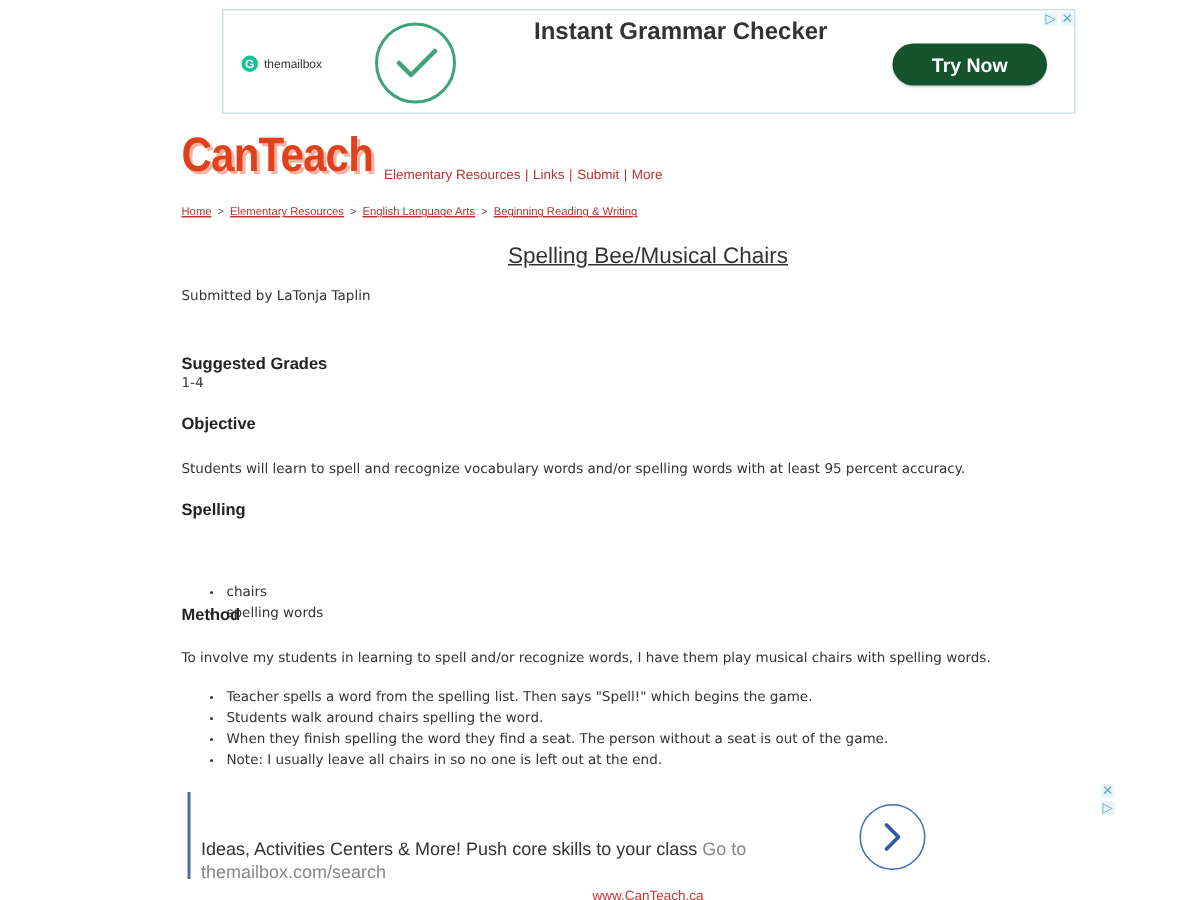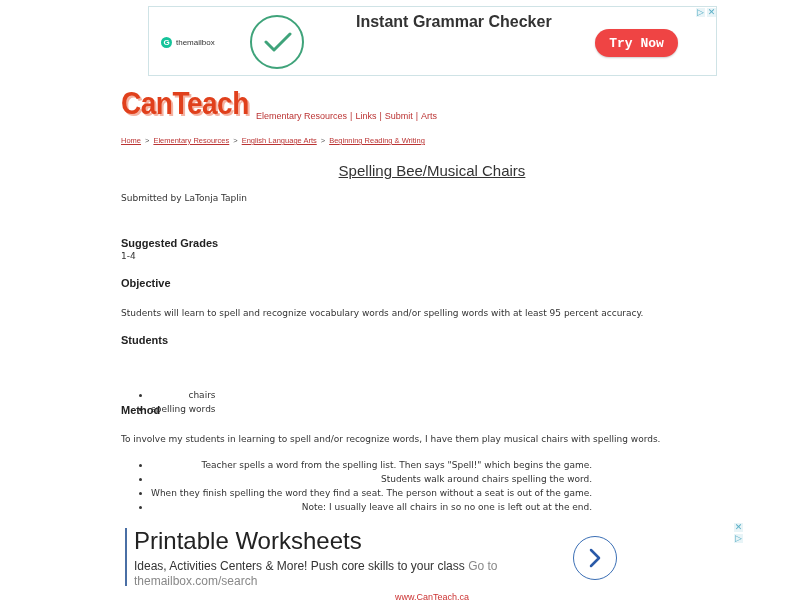--- a/index.html
+++ b/index.html
@@ -32,23 +32,23 @@
   .top-ad .check-circle svg { position: absolute; left: 12px; top: 14px; }
   .top-ad .ad-title {
     position: absolute; left: 183px; top: 6px; font-size: 16px; font-weight: bold;
     color: #333; font-family: "Liberation Sans", sans-serif; margin-left: 24px;
   }
   .top-ad .ad-desc {
     position: absolute; left: 183px; top: 30px; width: 240px; font-size: 12px;
     line-height: 17px; color: #666; font-family: "Liberation Sans", sans-serif;
   }
   .top-ad .try-btn {
-    position: absolute; left: 446px; top: 22px; width: 83px; height: 28px;
-    border-radius: 14px; background: #ef4444; color: #fff; border: none;
-    font-family: Liberation Mono, monospace; font-size: 13px; font-weight: bold;
+    position: absolute; left: 446px; top: 22px; width: 103px; height: 28px;
+    border-radius: 14px; background: #14532d; color: #fff; border: none;
+    font-family: Liberation Sans, sans-serif; font-size: 13px; font-weight: bold;
     box-shadow: 0 1px 2px rgba(0,0,0,0.2); cursor: pointer; padding: 0;
   }
   .adchoice {
     position: absolute; display: flex; gap: 2px; font-size: 9px; color: #58aec6;
     font-family: "Liberation Sans", sans-serif;
   }
   .adchoice span { display: inline-block; width: 9px; height: 9px; line-height: 9px; text-align: center; background: #e8f4f7; }
 
   
   .logo {
@@ -79,21 +79,21 @@
     position: absolute; left: 121px; top: 193px; width: 600px;
     font-size: 9px; color: #333;
   }
   .content p { margin: 0; }
   .content h3 {
     margin: 0; font-family: "Liberation Sans", sans-serif; font-size: 11px;
     font-weight: bold; color: #222;
   }
   .content ul { margin: 0; padding-left: 30px; }
   .content li { line-height: 14px; }
-  .blk { position: absolute; left: 0; white-space: nowrap; text-align: right; }
+  .blk { position: absolute; left: 0; white-space: nowrap; }
 
   
   .bottom-ad {
     position: absolute; left: 125px; top: 523px; width: 620px; height: 70px;
   }
   .bottom-ad .bar { position: absolute; left: 0; top: 5px; width: 2px; height: 58px; background: #4a6fa5; }
   .bottom-ad .ad-title {
     position: absolute; left: 9px; top: 4px; font-family: "Liberation Sans", sans-serif;
     font-size: 24px; color: #222;
   }
@@ -128,53 +128,52 @@
   <div class="ad-title">Instant Grammar Checker</div>
   <button class="try-btn">Try Now</button>
 </div>
 <div class="adchoice" style="left:696px; top:8px;">
   <span>▷</span>
   <span>✕</span>
 </div>
 
 <div class="logo">CanTeach</div>
 <div class="topnav">
-  <a href="#">Elementary Resources</a><span class="sep">|</span><a href="#">Links</a><span class="sep">|</span><a href="#">Submit</a><span class="sep">|</span><a href="#">Arts</a>
+  <a href="#">Elementary Resources</a><span class="sep">|</span><a href="#">Links</a><span class="sep">|</span><a href="#">Submit</a><span class="sep">|</span><a href="#">More</a>
 </div>
 
 <div class="breadcrumb">
   <a href="#">Home</a><span class="sep">&gt;</span><a href="#">Elementary Resources</a><span class="sep">&gt;</span><a href="#">English Language Arts</a><span class="sep">&gt;</span><a href="#">Beginning Reading &amp; Writing</a>
 </div>
 
 <div class="page-title">Spelling Bee/Musical Chairs</div>
 
 <div class="content">
   <p class="blk" style="top:0px;">Submitted by LaTonja Taplin</p>
   <h3 class="blk" style="top:44px;">Suggested Grades</h3>
   <p class="blk" style="top:58px;">1-4</p>
   <h3 class="blk" style="top:84px;">Objective</h3>
   <p class="blk" style="top:115px;">Students will learn to spell and recognize vocabulary words and/or spelling words with at least 95 percent accuracy.</p>
-  <h3 class="blk" style="top:141px;">Students</h3>
+  <h3 class="blk" style="top:141px;">Spelling</h3>
   <ul class="blk" style="top:169px;margin-top:26px;">
     <li>chairs</li>
     <li>spelling words</li>
   </ul>
   <h3 class="blk" style="top:211px;">Method</h3>
   <p class="blk" style="top:241px;">To involve my students in learning to spell and/or recognize words, I have them play musical chairs with spelling words.</p>
   <ul class="blk" style="top:265px;">
     <li>Teacher spells a word from the spelling list. Then says "Spell!" which begins the game.</li>
     <li>Students walk around chairs spelling the word.</li>
     <li>When they finish spelling the word they find a seat. The person without a seat is out of the game.</li>
     <li>Note: I usually leave all chairs in so no one is left out at the end.</li>
   </ul>
 </div>
 
 <div class="bottom-ad">
   <div class="bar"></div>
-  <div class="ad-title">Printable Worksheets</div>
   <div class="ad-desc">
     <span>Ideas, Activities Centers &amp; More! Push core skills to your class</span>
     <span class="muted">Go to themailbox.com/search</span>
   </div>
   <button class="arrow-btn">
     <svg width="14" height="20" viewBox="0 0 14 20" style="display:block;margin:0 auto;">
         <path d="M3 2 L11 10 L3 18" stroke="#2a5aa8" stroke-width="2.5" fill="none" stroke-linecap="round" stroke-linejoin="round"></path>
       </svg>
   </button>
 </div>

